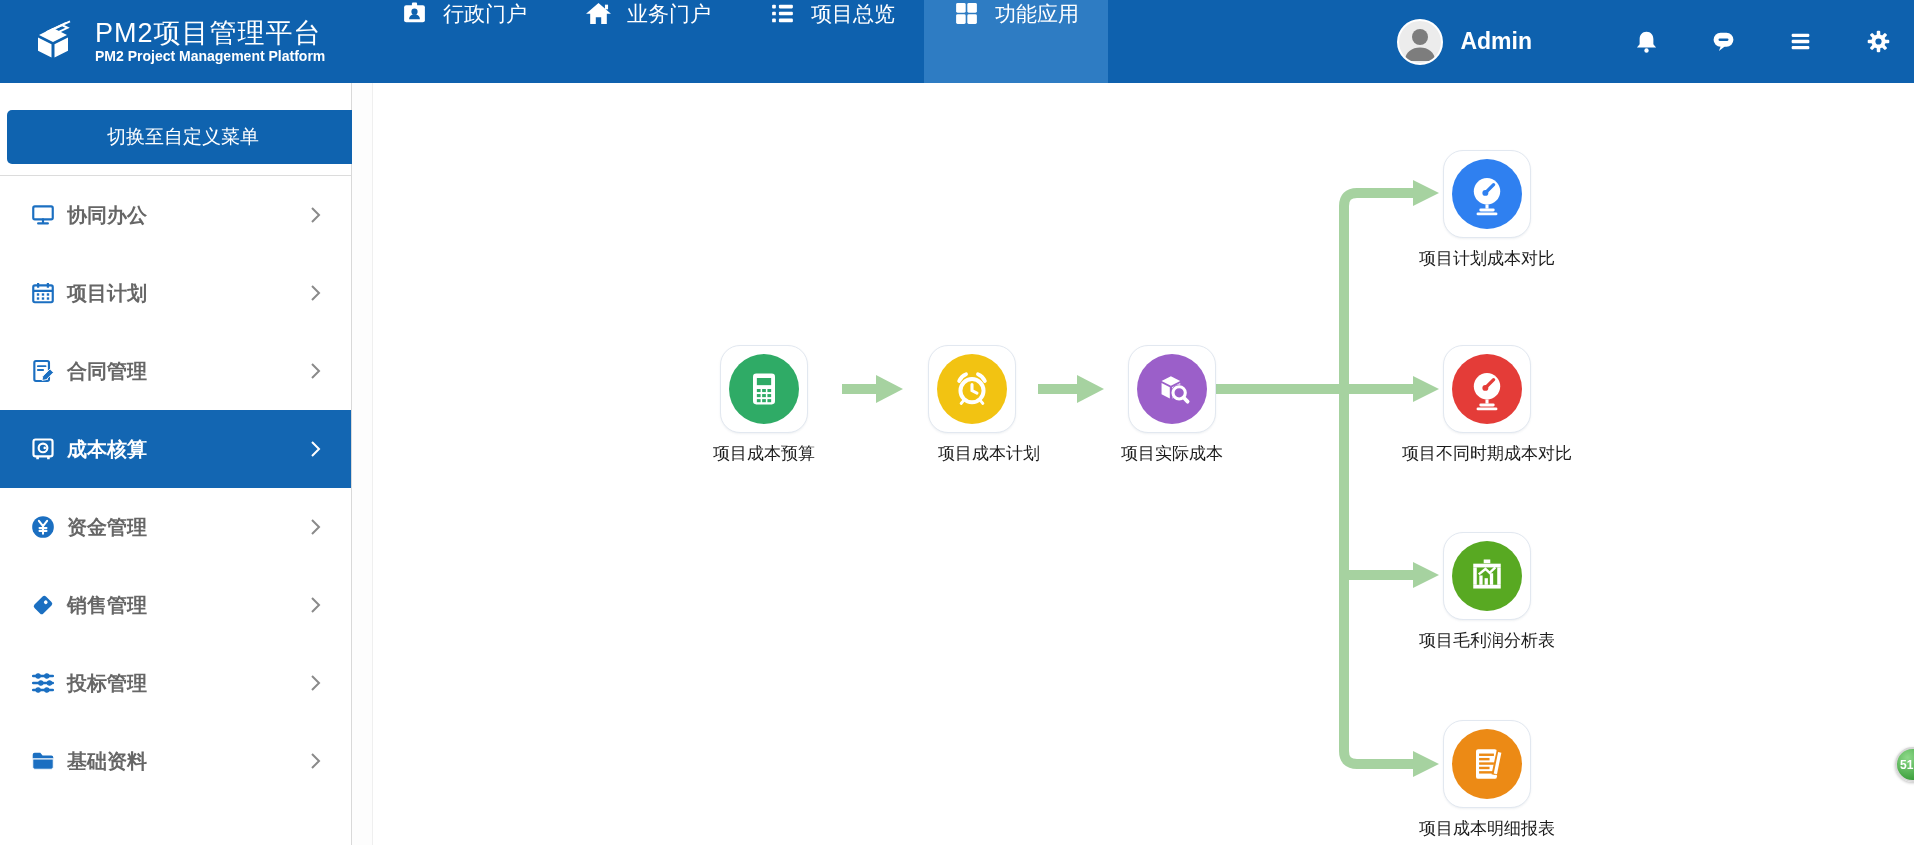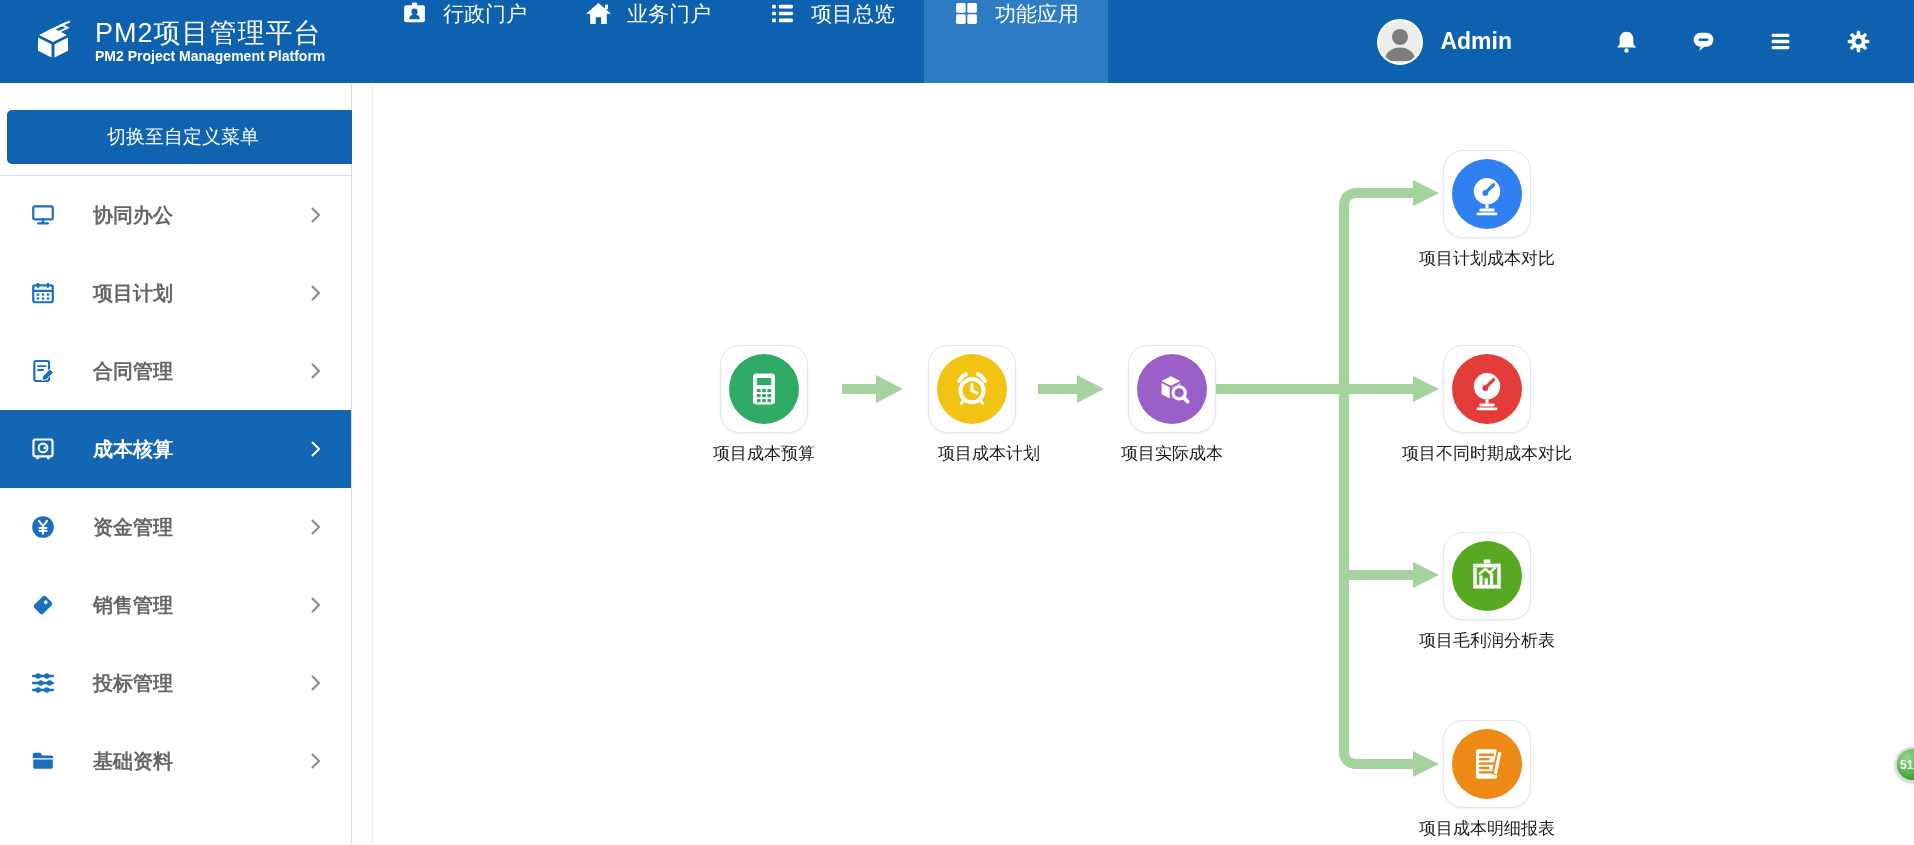--- a/index.html
+++ b/index.html
@@ -14,39 +14,39 @@
 
   
   .topbar { height:83px; background:var(--tb); display:flex; align-items:stretch; color:#fff; }
   .logo { display:flex; align-items:center; gap:15px; padding-left:26px; width:372px; flex:none; }
   .logo-text { line-height:1.05; }
   .logo-title { font-size:27px; font-weight:normal; letter-spacing:1px; }
   .logo-sub { font-size:14px; font-weight:bold; margin-top:2px; }
   .nav { display:flex; align-items:stretch; }
   .nav-item { display:flex; align-items:flex-start; gap:15px; padding:0 29px; font-size:21px; cursor:pointer; }
   .nav-item.active { background:var(--tb-active); }
-  .top-right { margin-left:auto; display:flex; align-items:center; padding-right:42px; }
+  .top-right { margin-left:auto; display:flex; align-items:center; padding-right:22px; }
   .user { display:flex; align-items:center; gap:17px; margin-right:50px; }
   .avatar { width:46px; height:46px; border-radius:50%; background:#ececec; border:2px solid #fff; overflow:hidden; }
   .user-name { font-size:23px; font-weight:bold; }
   .top-icon { margin-left:52px; cursor:pointer; }
 
   
   .page-body { display:flex; height:762px; }
   .sidebar { width:352px; flex:none; background:#fff; border-right:1px solid #d9d9d9; }
   .gutter { width:21px; flex:none; background:#fdfdfd; border-right:1px solid #efefef; }
   .main { flex:1; position:relative; background:#fff; }
 
   
   .switch-btn { display:block; margin:27px 7px 0 7px; width:352px; height:54px; background:var(--accent);
     color:#fff; font-size:19px; font-family:inherit; border:none; border-radius:5px; cursor:pointer; }
   .side-sep { border-top:1px solid #dcdcdc; margin-top:11px; }
   .side-item { height:78px; display:flex; align-items:center; padding:0 30px; cursor:pointer; color:#5c5c5c; }
   .side-item .s-ico { width:27px; flex:none; color:#1b6fc1; }
-  .side-item .s-label { margin-left:36px; font-size:20px; font-weight:bold; color:#666; }
+  .side-item .s-label { margin-left:10px; font-size:20px; font-weight:bold; color:#666; }
   .side-item .chev { margin-left:auto; color:#8a8a8a; }
   .side-item.active { background:var(--side-active); }
   .side-item.active .s-label, .side-item.active .chev { color:#fff; }
   .side-item.active .s-ico { color:#fff; }
 
   
   .connector { position:absolute; left:0; top:0; width:1526px; height:762px; }
   .tile { position:absolute; width:88px; height:88px; background:#fff; border:1px solid #e2e8f0;
     border-radius:20px; display:flex; align-items:center; justify-content:center; cursor:pointer;
     box-shadow:0 1px 2px rgba(120,140,160,.12); }

